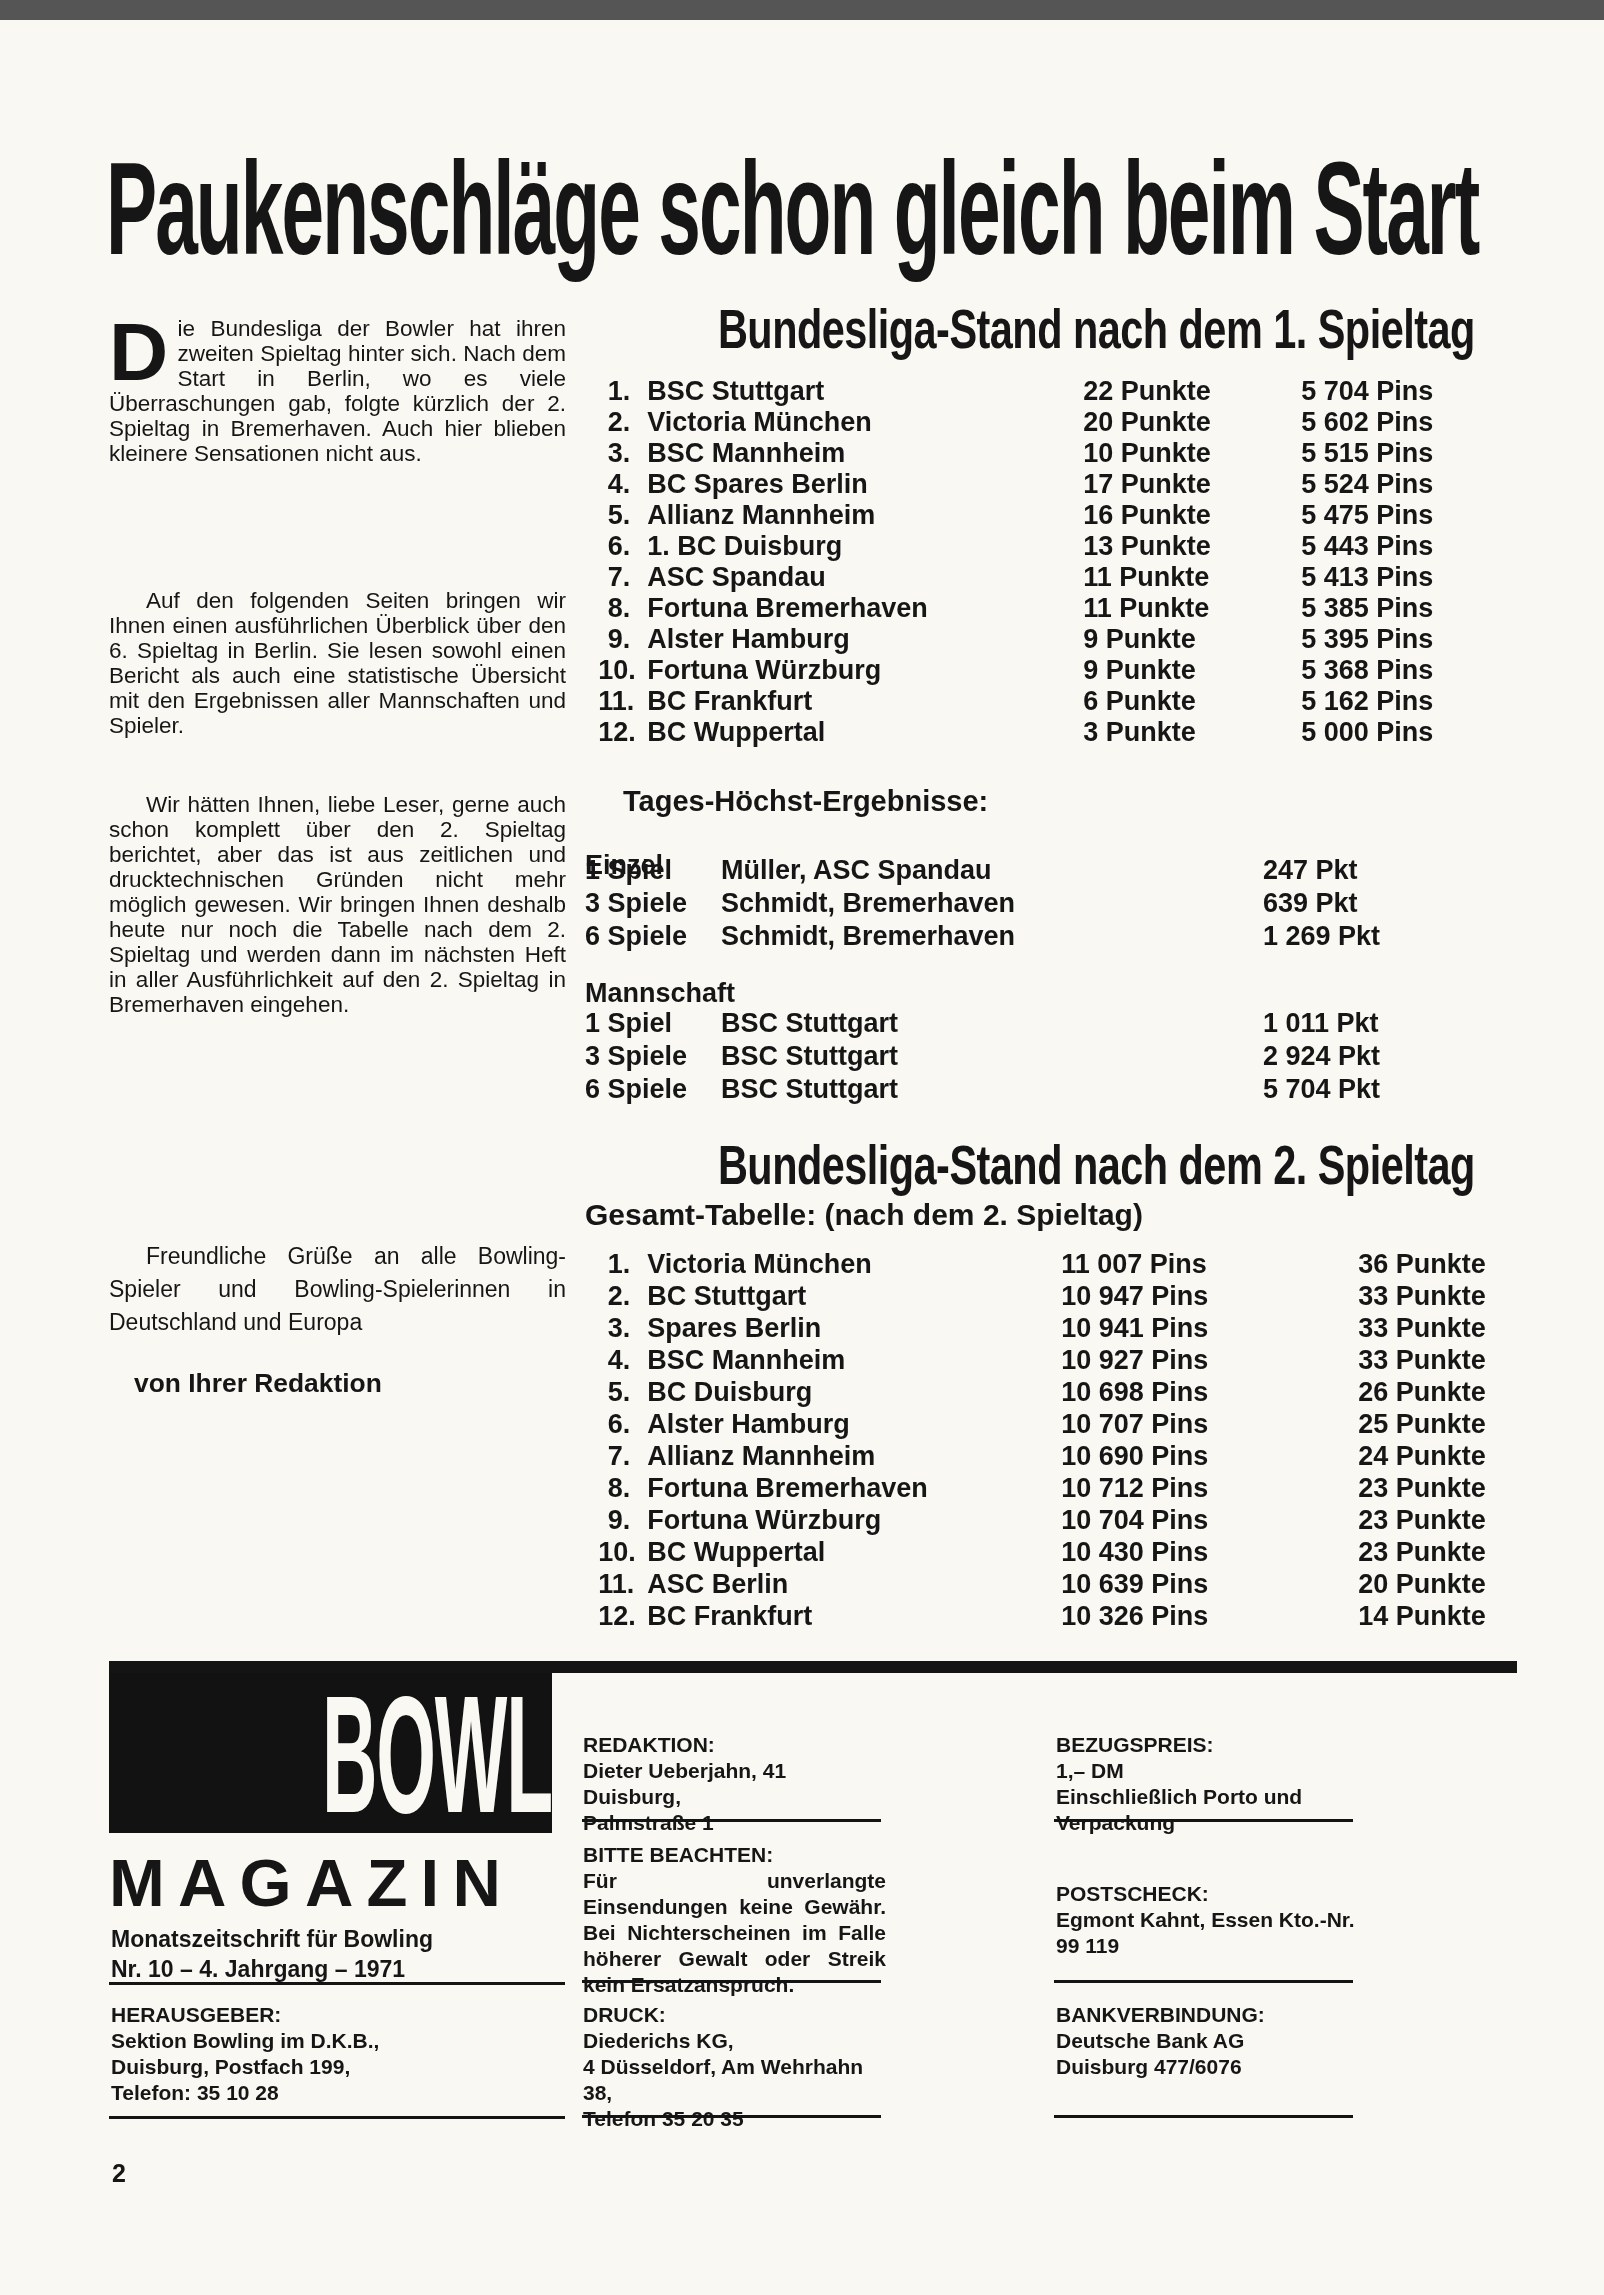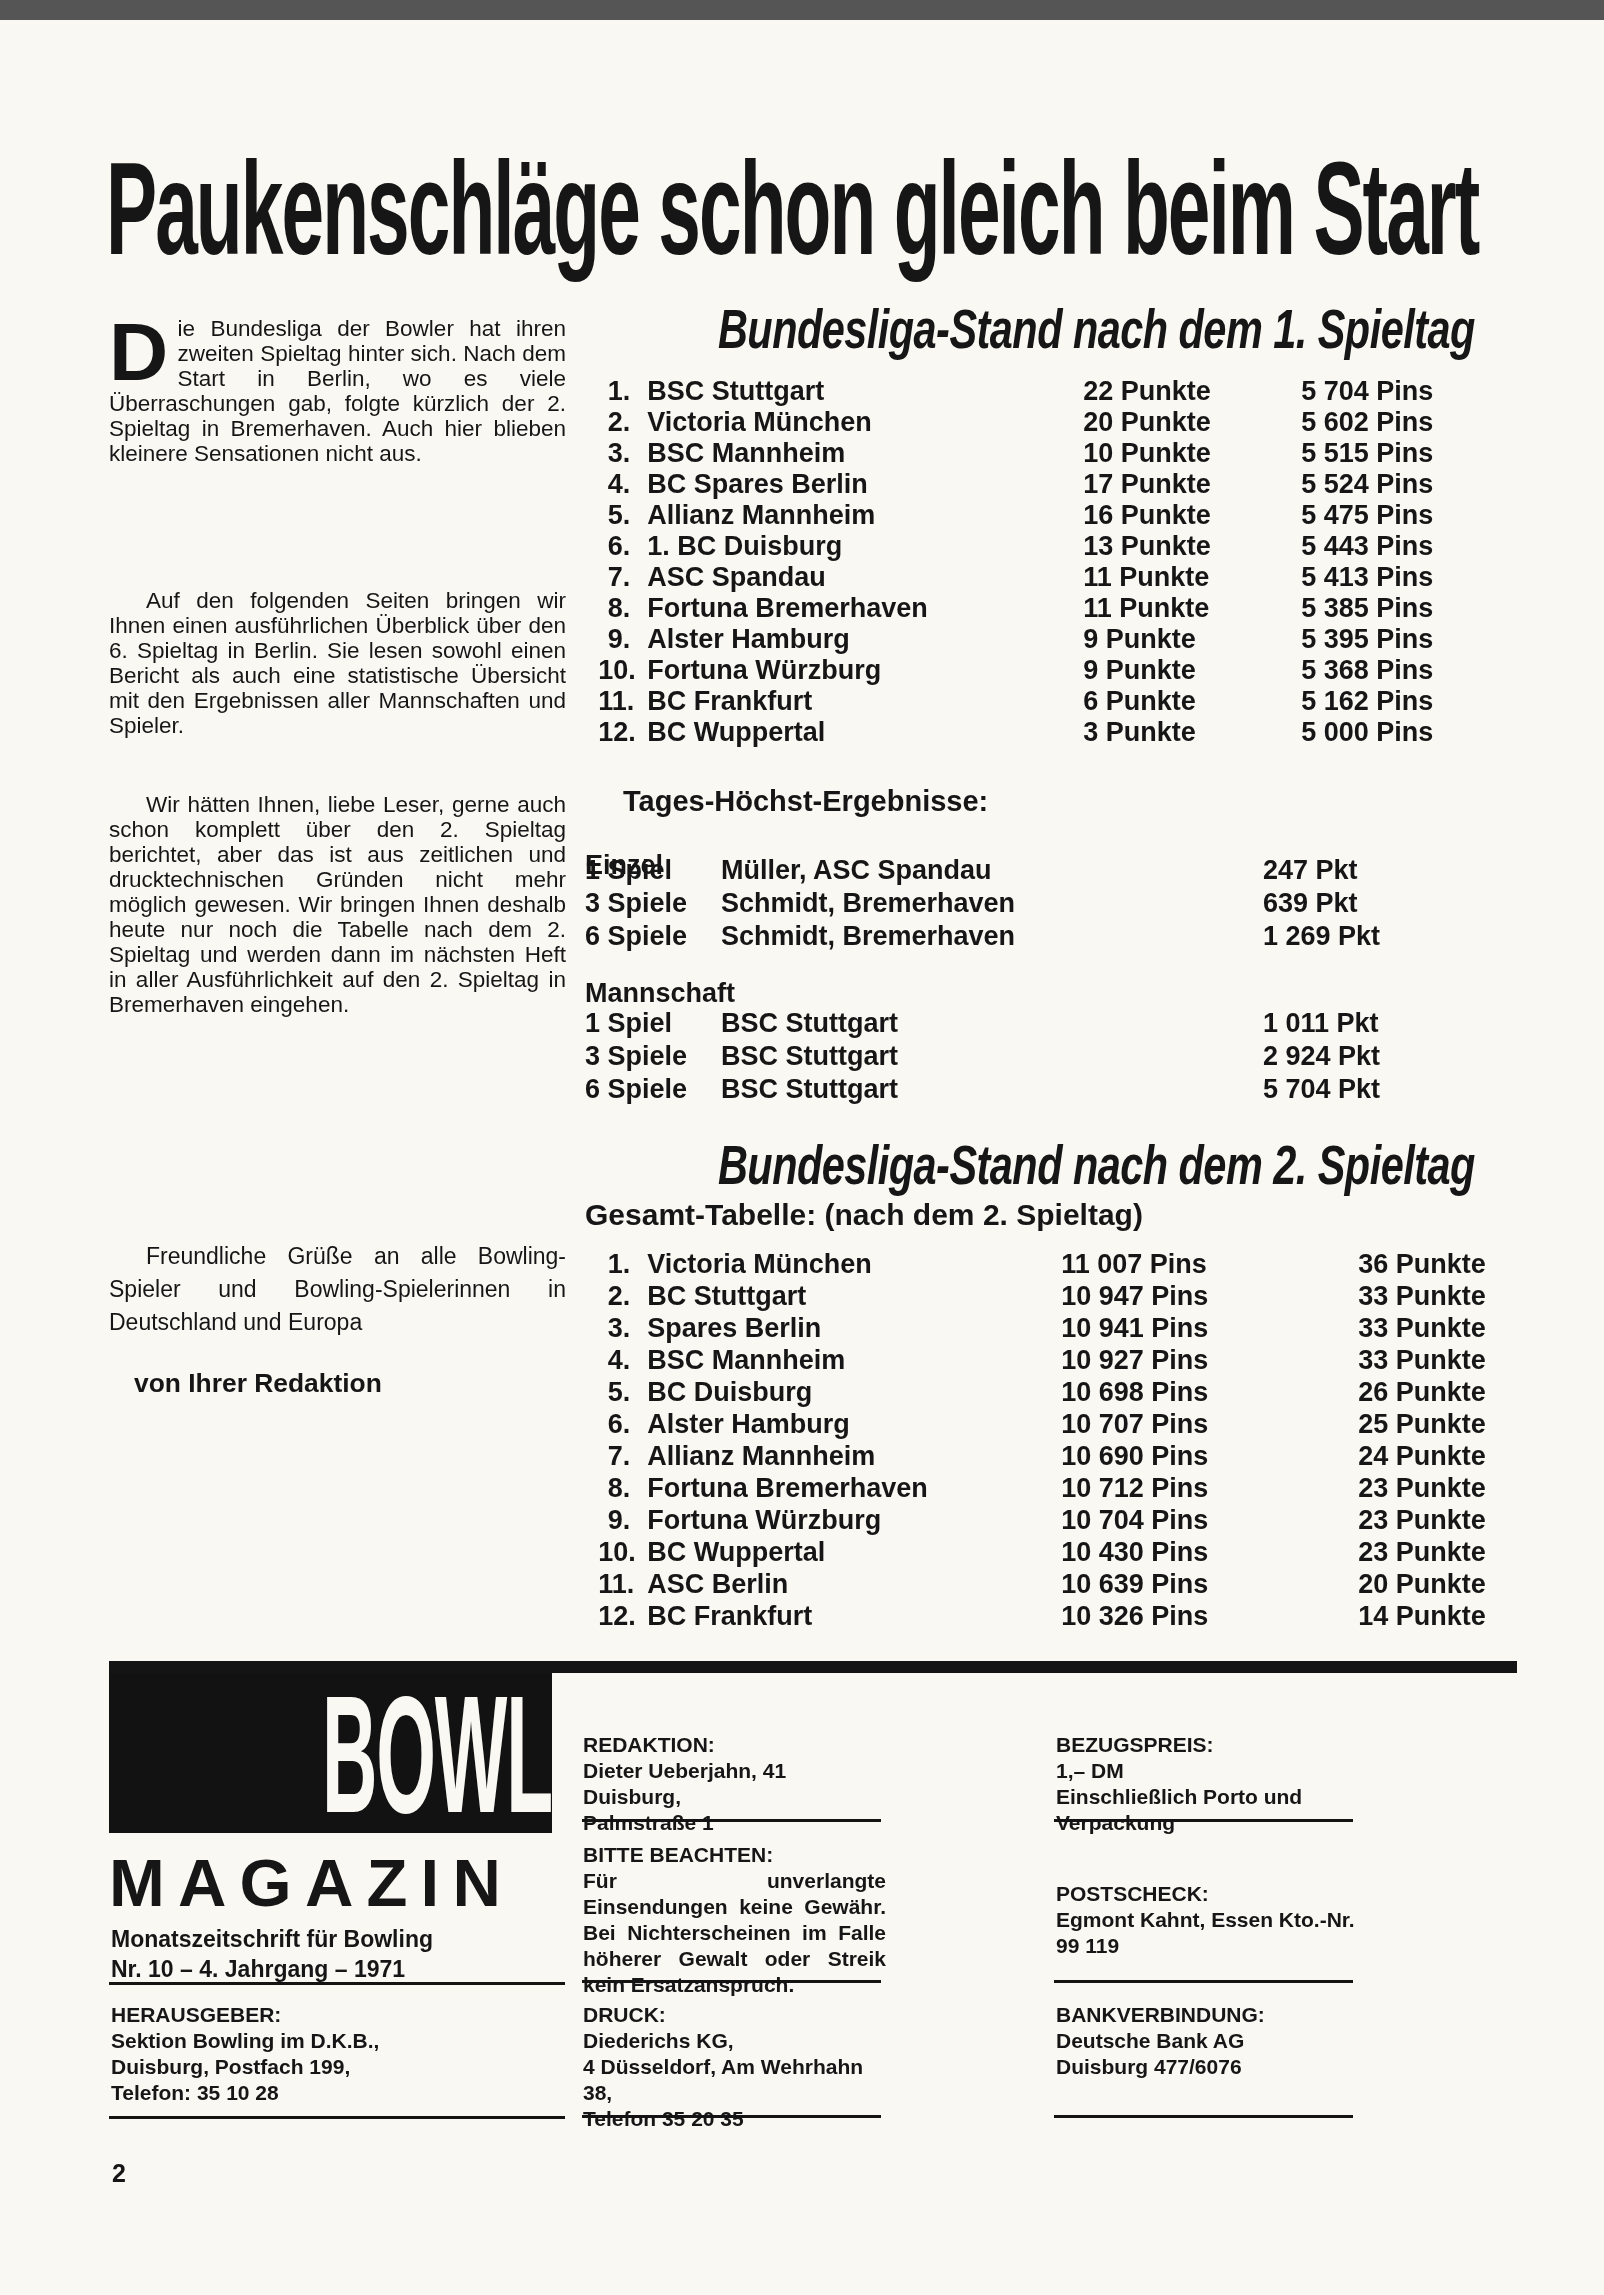--- a/index.html
+++ b/index.html
@@ -13,21 +13,21 @@
 
   
   .p{position:absolute;left:109px;width:457px;font-size:22.5px;line-height:25px;text-align:justify;}
   .ind{text-indent:37px;}
   .p4{font-size:23px;line-height:33px;}
   .dropcap{float:left;font-weight:bold;font-size:82px;line-height:65px;padding:2.6px 9.3px 0 0;}
   .byline{position:absolute;left:134px;top:1348px;font-size:26.4px;font-weight:bold;}
 
   
   .rcol{position:absolute;left:585px;top:0;width:929px;height:1626px;}
-  .h-center{position:absolute;left:0;width:100%;text-align:right;font-style:italic;}
+  .h-center{position:absolute;left:0;width:100%;text-align:right;}
   .cond-h{display:inline-block;font-weight:bold;font-size:56px;line-height:62px;letter-spacing:-0.7px;
           transform:scaleX(.74);transform-origin:50% 50%;white-space:nowrap;}
   .t{position:absolute;left:13.2px;right:0;font-weight:bold;font-size:27px;}
   .t1-row{display:grid;grid-template-columns:32px 453px 218px 213px;height:31px;line-height:31px;}
   .t2-row{display:grid;grid-template-columns:32px 431px 297px 155px;height:32px;line-height:32px;}
   .c-rank{text-align:right;}
   .c-team{padding-left:17px;white-space:nowrap;}
   .c-num{text-align:left;white-space:nowrap;}
   .daily-title{position:absolute;left:38px;top:765px;font-size:29px;font-weight:bold;}
   .sec-label{position:absolute;left:0;font-size:27px;font-weight:bold;}

